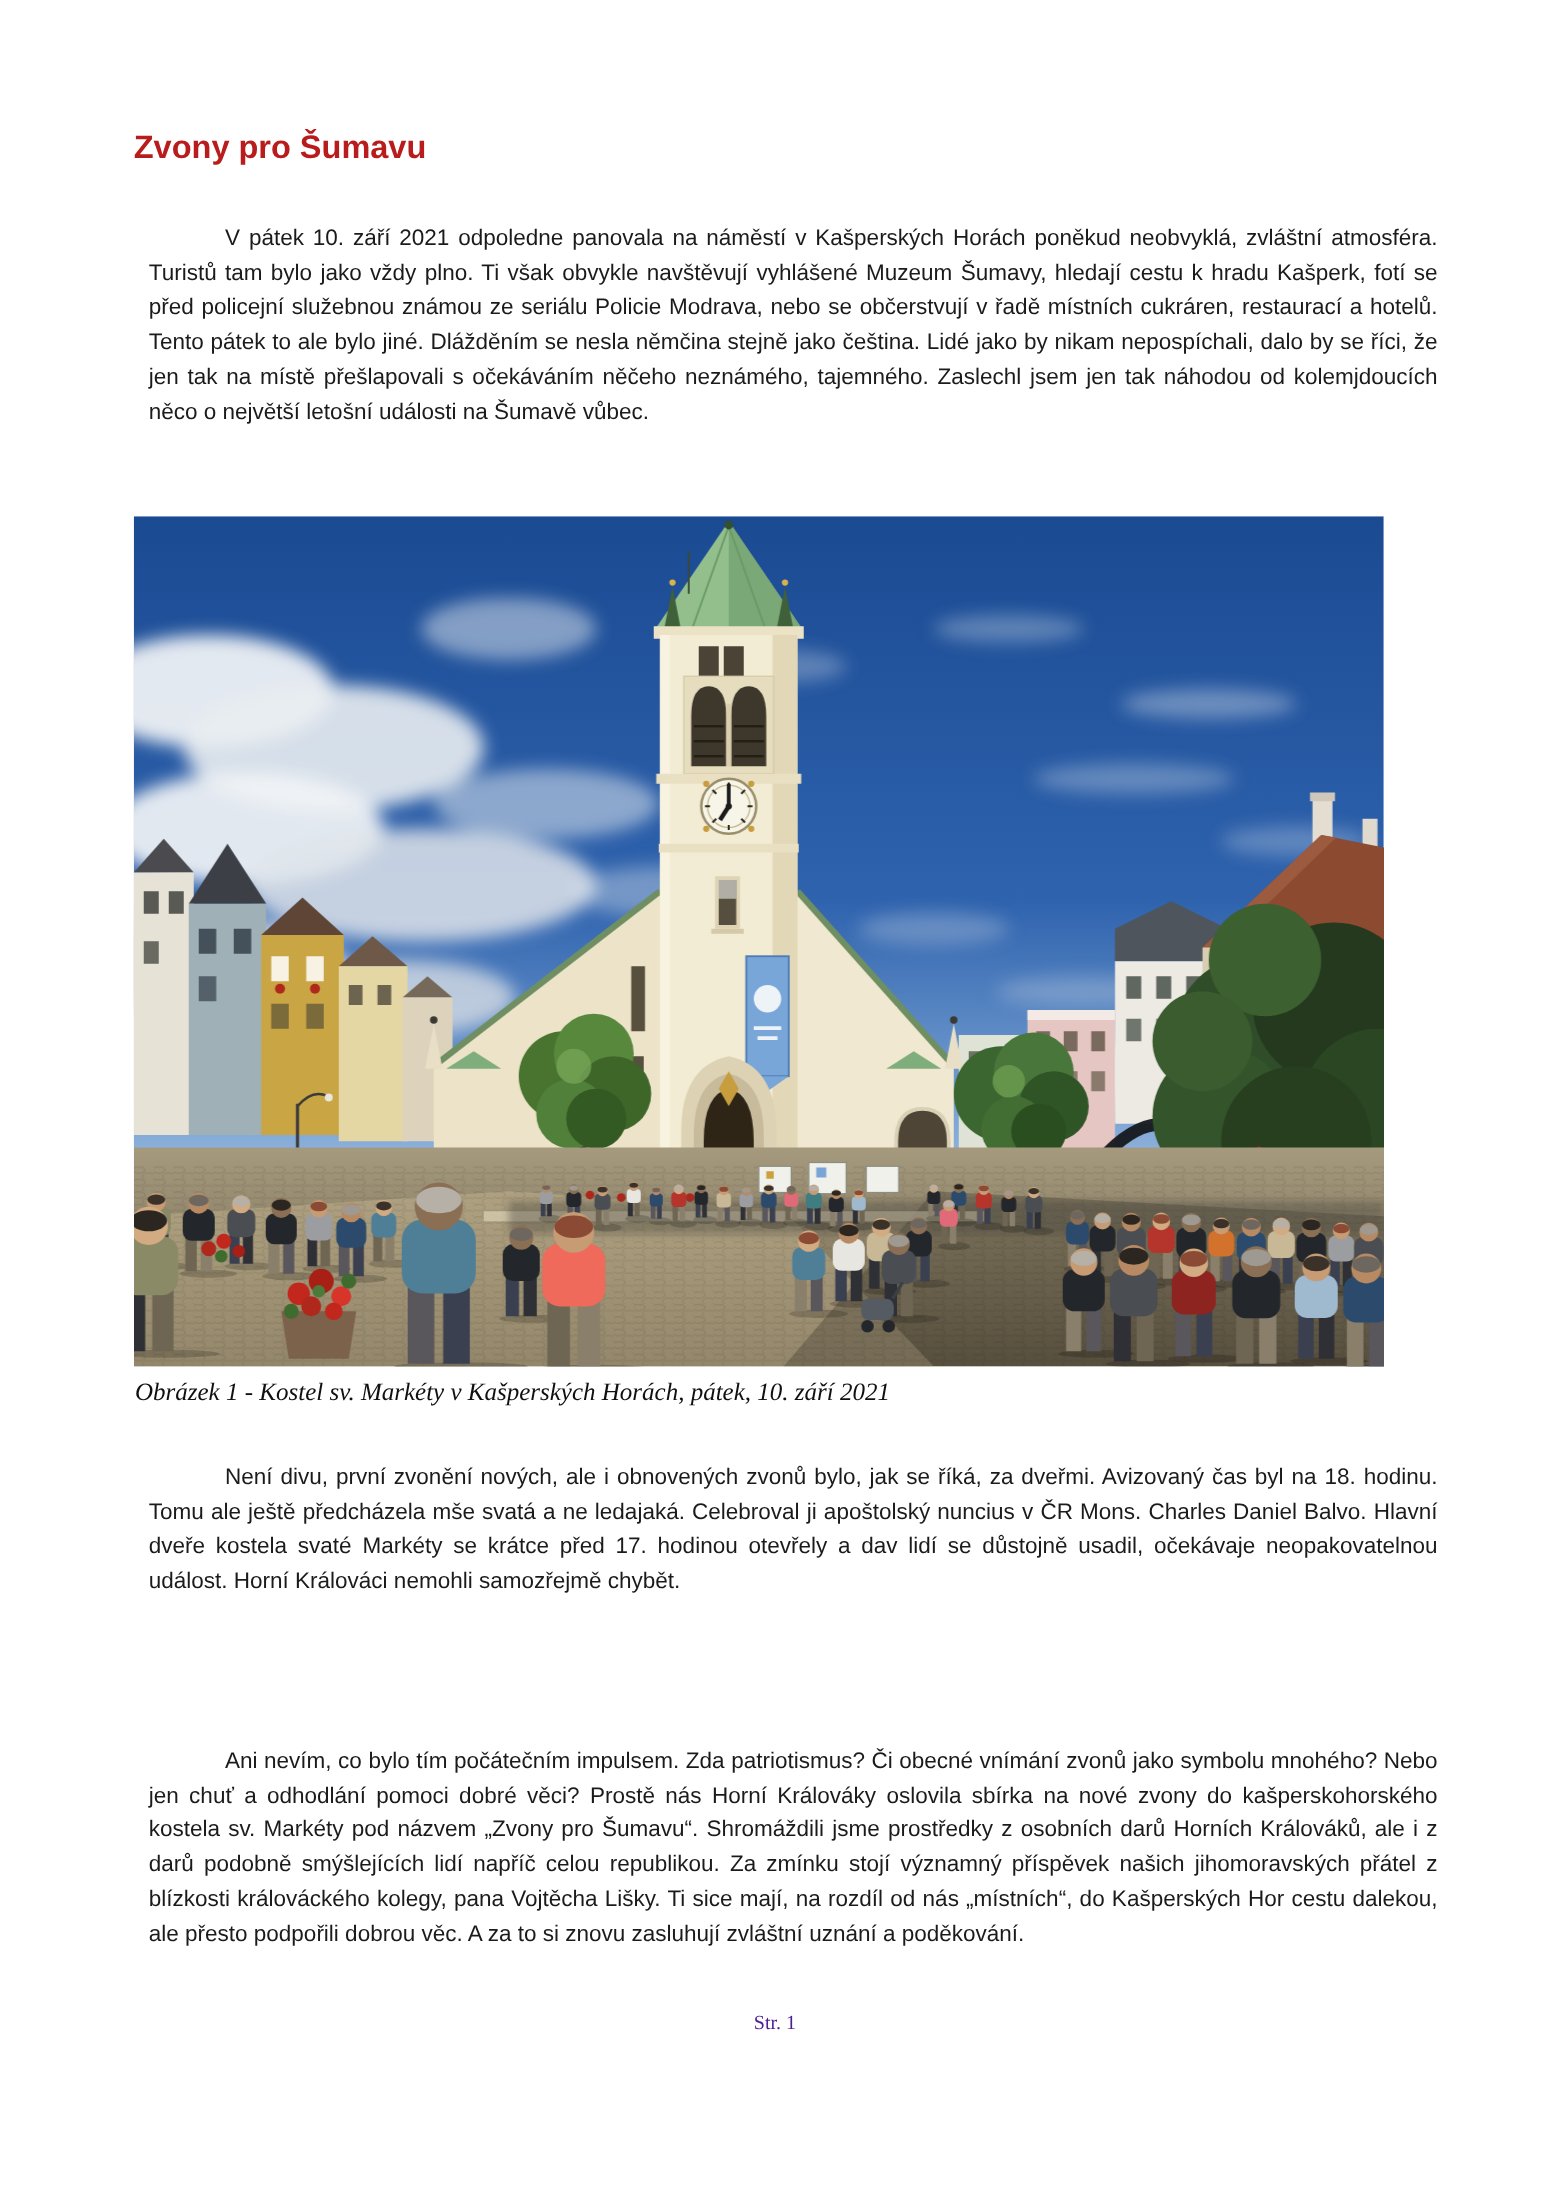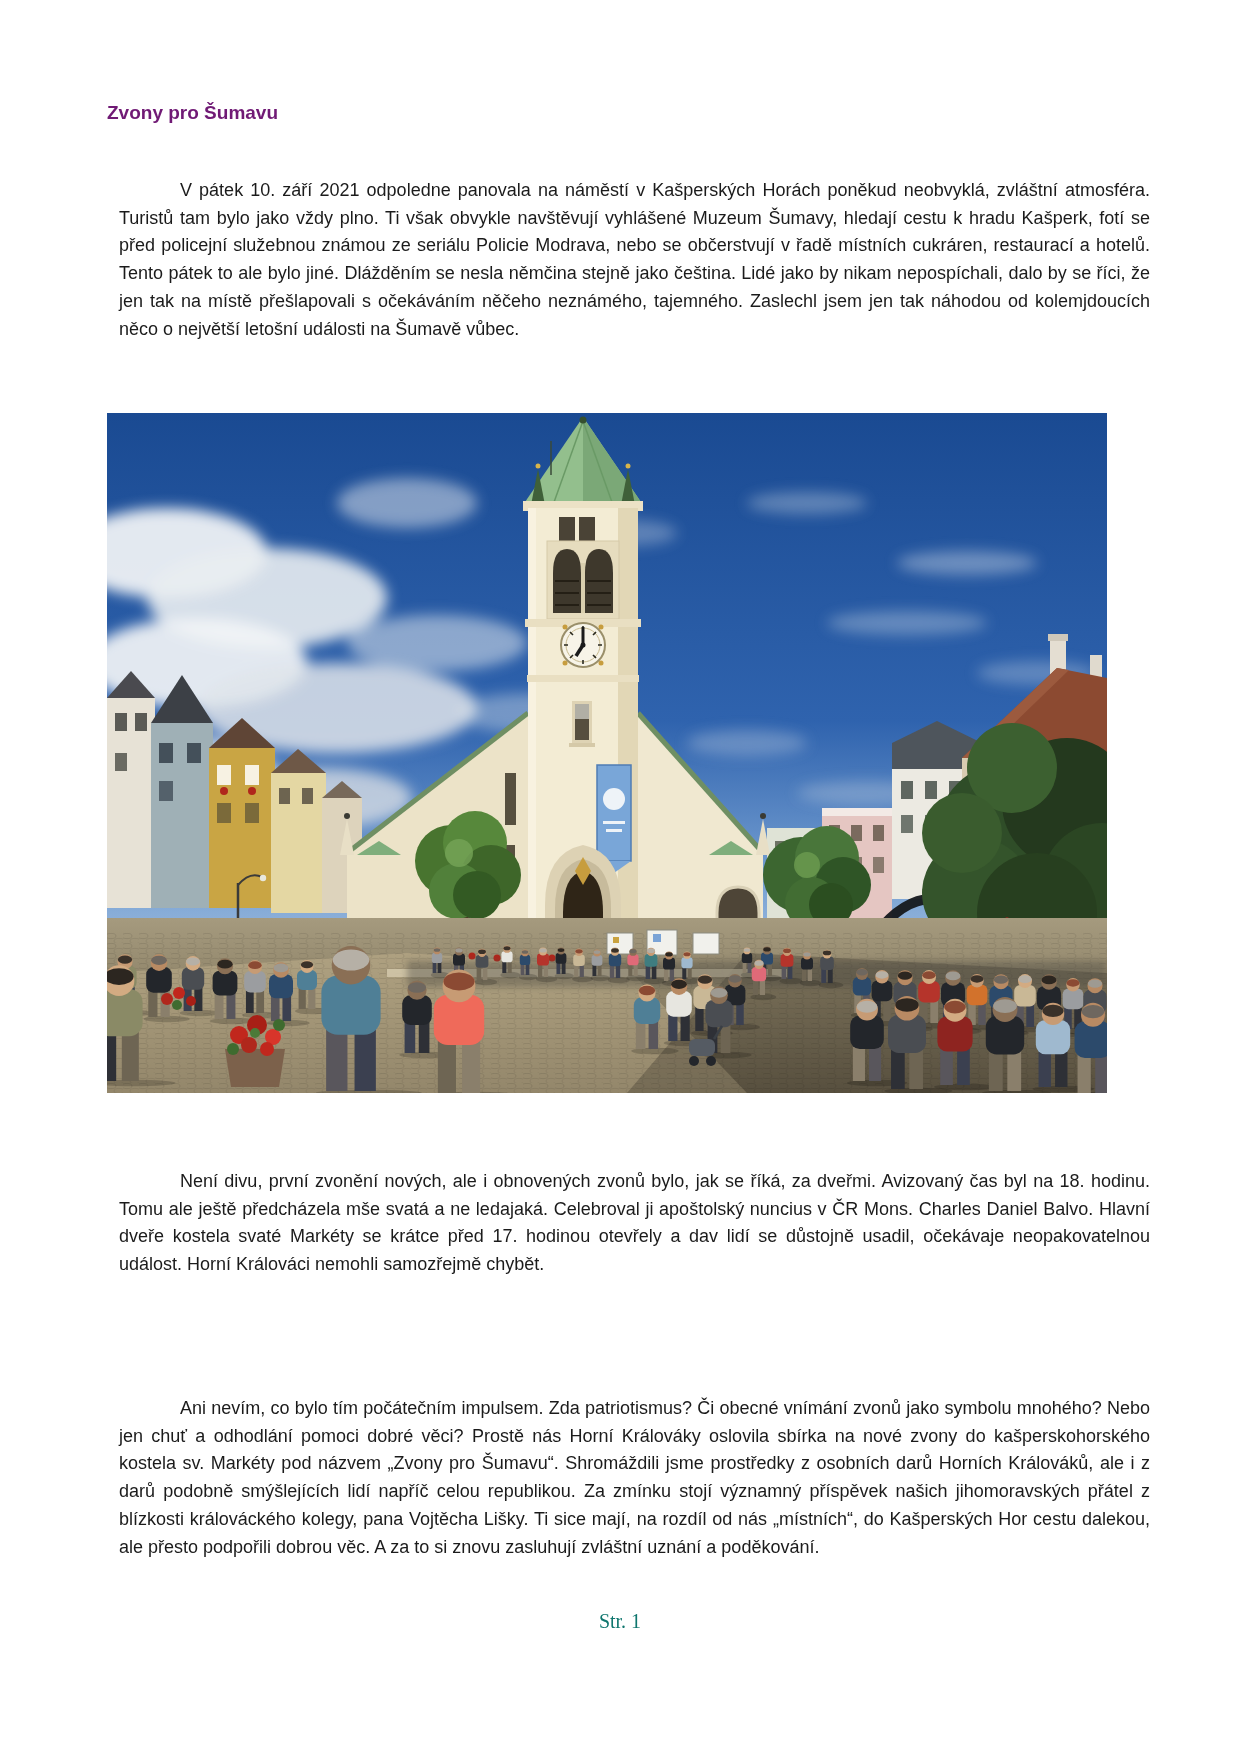--- a/index.html
+++ b/index.html
@@ -2,21 +2,21 @@
 <html lang="cs"><head>
 <meta charset="utf-8">
 <style>
   html,body { margin:0; padding:0; background:#ffffff; }
   .page {
     position:relative; width:1240px; height:1754px; background:#ffffff;
     font-family:"Liberation Sans", sans-serif; color:#161616; overflow:hidden;
   }
   .doc-title {
     position:absolute; left:107px; top:102px;
-    font-size:19px; font-weight:700; color:#701a75;
+    font-size:26px; font-weight:700; color:#b91c1c;
   }
   .para {
     position:absolute; left:107px; width:1031px;
     font-size:18px; line-height:27.7px; text-align:justify;
     color:#1b1b1b; margin:12px;
   }
   .para p { margin:0; text-indent:61px; }
   #p1 { top:165px; }
   #block2 { top:1156px; }
   #block3 { top:1383px; }
@@ -25,21 +25,21 @@
   }
   .figure svg { display:block; width:100%; height:100%; overflow:hidden; }
   .fig-caption {
     position:absolute; left:108px; top:1103px;
     font-family:"Liberation Serif", serif; font-style:italic;
     font-size:20px; color:#101010;
   }
   .footer {
     position:absolute; left:0; top:1610px; width:100%;
     text-align:center; font-family:"Liberation Serif", serif;
-    font-size:20px; color:#0f766e;
+    font-size:16px; color:#4c1d95;
   }
 </style>
 </head>
 <body>
 
 <div class="page">
 
   <div class="doc-title">Zvony pro Šumavu</div>
 
   <div class="para" id="p1">
@@ -662,20 +662,21 @@
         <circle cx="172" cy="612" r="6" fill="#3f6b2f"></circle>
         <circle cx="148" cy="620" r="5" fill="#4c7a38"></circle>
         <circle cx="60" cy="586" r="6" fill="#b0271c"></circle>
         <circle cx="72" cy="580" r="6" fill="#c1271d"></circle>
         <circle cx="84" cy="588" r="5" fill="#a81f16"></circle>
         <circle cx="70" cy="592" r="5" fill="#3f6b2f"></circle>
       </g>
     </svg>
   </div>
 
+  <div class="fig-caption">Obrázek 1 - Kostel sv. Markéty v Kašperských Horách, pátek, 10. září 2021</div>
 
   <div class="para" id="block2">
     <p>Není divu, první zvonění nových, ale i obnovených zvonů bylo, jak se říká, za dveřmi. Avizovaný čas byl na 18. hodinu. Tomu ale ještě předcházela mše svatá a ne ledajaká. Celebroval ji apoštolský nuncius v ČR Mons. Charles Daniel Balvo. Hlavní dveře kostela svaté Markéty se krátce před 17. hodinou otevřely a dav lidí se důstojně usadil, očekávaje neopakovatelnou událost. Horní Králováci nemohli samozřejmě chybět.</p>
   </div>
 
   <div class="para" id="block3">
     <p>Ani nevím, co bylo tím počátečním impulsem. Zda patriotismus? Či obecné vnímání zvonů jako symbolu mnohého? Nebo jen chuť a odhodlání pomoci dobré věci? Prostě nás Horní Králováky oslovila sbírka na nové zvony do kašperskohorského kostela sv. Markéty pod názvem „Zvony pro Šumavu“. Shromáždili jsme prostředky z osobních darů Horních Králováků, ale i z darů podobně smýšlejících lidí napříč celou republikou. Za zmínku stojí významný příspěvek našich jihomoravských přátel z blízkosti králováckého kolegy, pana Vojtěcha Lišky. Ti sice mají, na rozdíl od nás „místních“, do Kašperských Hor cestu dalekou, ale přesto podpořili dobrou věc. A za to si znovu zasluhují zvláštní uznání a poděkování.</p>
   </div>
 
   <div class="footer">Str. 1</div>

